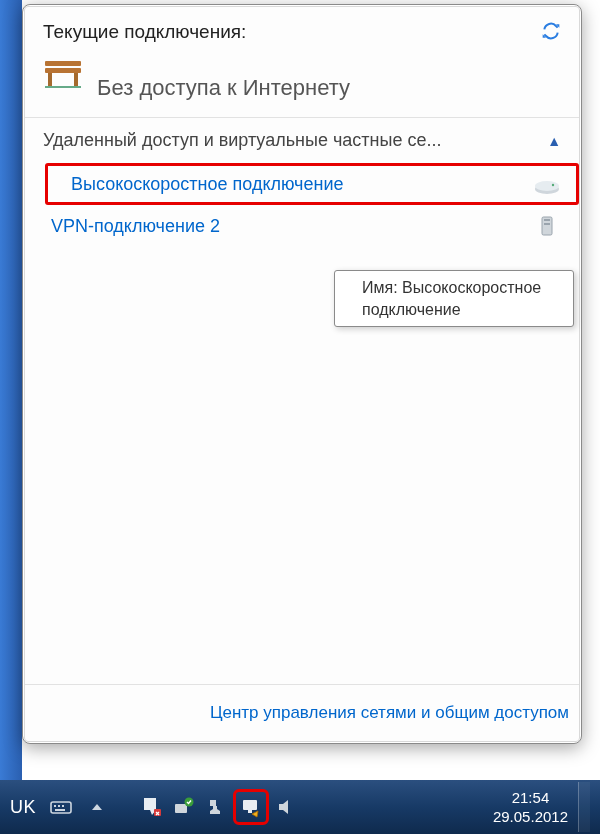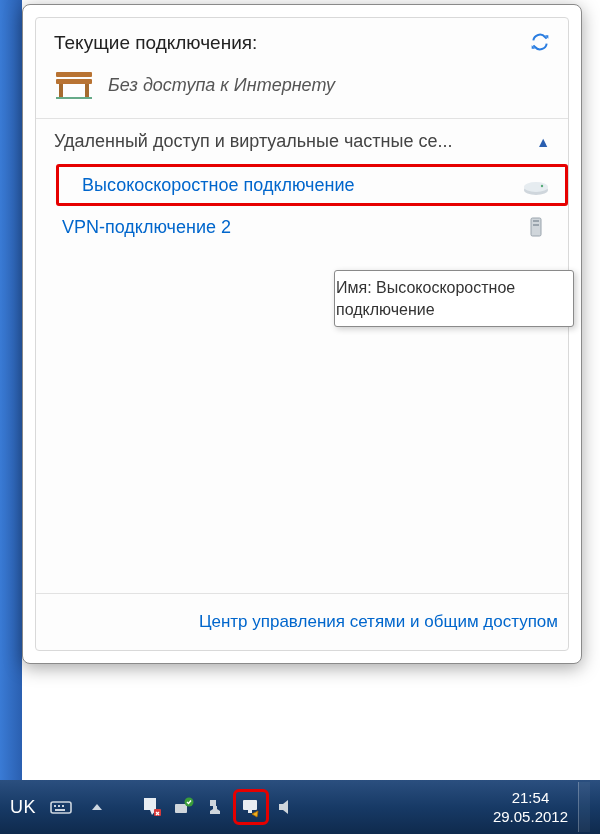--- a/index.html
+++ b/index.html
@@ -17,28 +17,28 @@
     position: absolute;
     left: 0; top: 0; bottom: 0;
     width: 22px;
     background: linear-gradient(to right, #3a7bd5, #2a5fb0);
   }
   .popup {
     position: absolute;
     left: 22px;
     top: 4px;
     width: 560px;
-    height: 660px;
+    height: 740px;
     background: #fff;
     border: 1px solid #8a8a8a;
     border-radius: 8px;
     box-shadow: 0 4px 18px rgba(0,0,0,.35);
     display: flex;
     flex-direction: column;
-    padding: 12px;
+    padding: 1px;
   }
   .popup-inner {
     flex: 1;
     border: 1px solid #d9d9d9;
     border-radius: 4px;
     background: #fdfdfd;
     display: flex;
     flex-direction: column;
     overflow: hidden;
   }
@@ -50,21 +50,21 @@
   .header-title { font-size: 19px; color: #222; flex: 1; }
   .refresh-icon svg { width: 20px; height: 20px; }
   .current-net {
     display: flex;
     align-items: flex-start;
     padding: 6px 18px 16px 18px;
     gap: 14px;
   }
   .bench-icon { width: 40px; height: 34px; flex-shrink: 0; }
   .net-name { font-weight: bold; font-size: 19px; color: #111; }
-  .net-status { font-size: 18px; color: #555; margin-top: 7px; font-style: italic; }
+  .net-status { font-size: 22px; color: #555; margin-top: 18px; }
   .divider { height: 1px; background: #e2e2e2; margin: 0; }
   .category {
     display: flex;
     align-items: center;
     padding: 12px 18px;
     font-size: 18px;
     color: #444;
     cursor: pointer;
   }
   .category-label { flex: 1; white-space: nowrap; overflow: hidden; text-overflow: ellipsis; }
@@ -95,21 +95,21 @@
     cursor: pointer;
     border-top: 1px solid #e2e2e2;
   }
   .tooltip {
     position: absolute;
     left: 334px;
     top: 270px;
     background: #fff;
     border: 1px solid #8a8a8a;
     border-radius: 3px;
-    padding: 6px 1px;
+    padding: 6px 27px;
     font-size: 16px;
     color: #333;
     box-shadow: 2px 2px 6px rgba(0,0,0,.2);
     max-width: 240px;
     line-height: 1.35;
   }
   .taskbar {
     position: absolute;
     left: 0; right: 0; bottom: 0;
     height: 54px;

